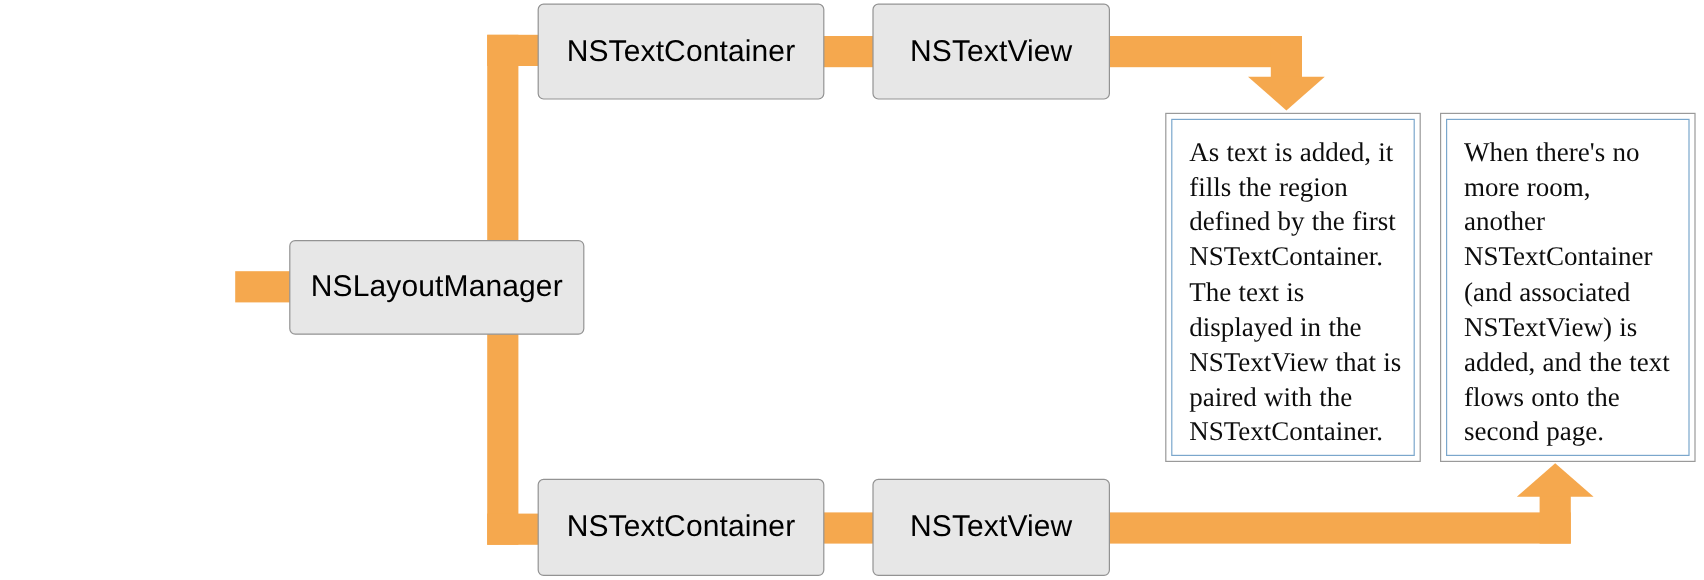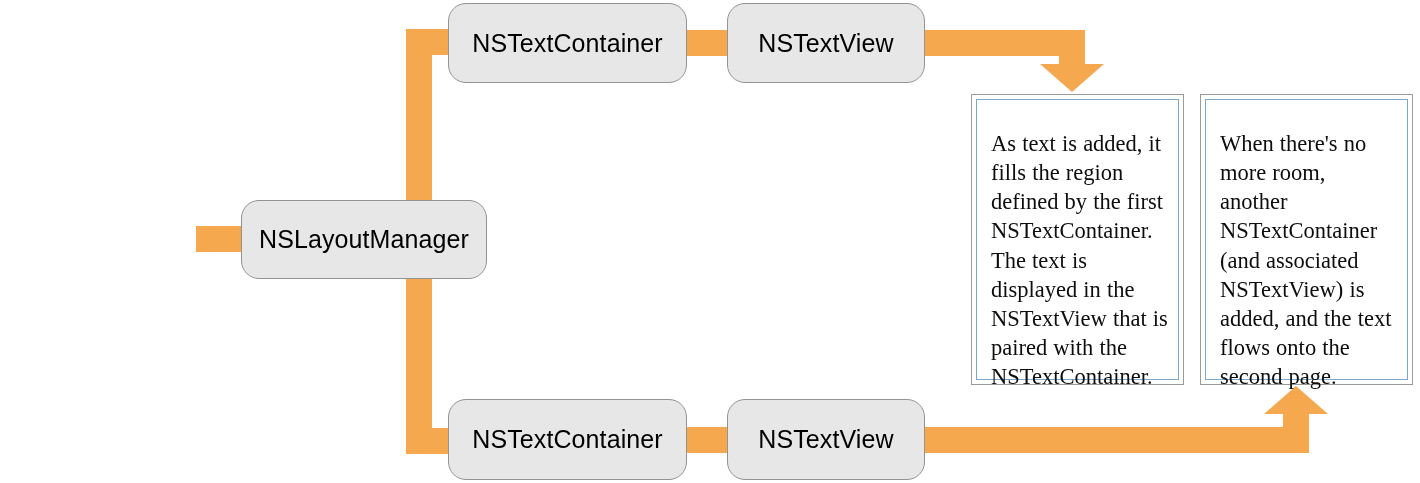--- a/index.html
+++ b/index.html
@@ -24,21 +24,21 @@
     width: 1420px;
     height: 483px;
     z-index: 1;
   }
   .node-box {
     position: absolute;
     z-index: 2;
     box-sizing: border-box;
     background: #e7e7e7;
     border: 1.6px solid #939393;
-    border-radius: 18px;
+    border-radius: 5px;
     display: flex;
     align-items: center;
     justify-content: center;
     color: #000000;
     font-size: 25px;
     font-family: "Liberation Sans", sans-serif;
     letter-spacing: 0.1px;
     white-space: nowrap;
   }
   .page-box {
@@ -48,21 +48,21 @@
     background: #ffffff;
     border: 1.5px solid #9a9a9a;
     padding: 4px;
   }
   .page-inner {
     box-sizing: border-box;
     width: 100%;
     height: 100%;
     border: 1.5px solid #7ba7cc;
     background: #ffffff;
-    padding: 29px 10px 8px 14px;
+    padding: 12px 10px 8px 14px;
   }
   .page-text {
     font-family: "Liberation Serif", serif;
     font-size: 22.5px;
     line-height: 1.295;
     color: #0d0d0d;
     word-spacing: 0.5px;
   }
 </style>
 </head>

